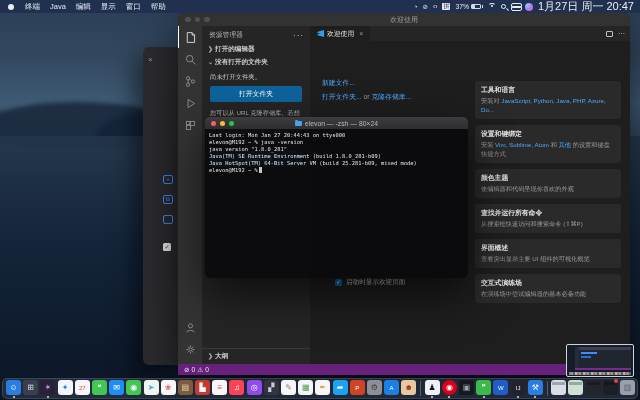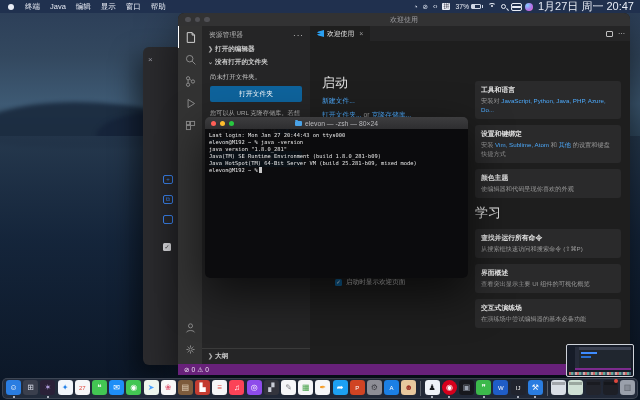--- a/index.html
+++ b/index.html
@@ -260,42 +260,40 @@
             <span>欢迎使用</span>
             <span class="tab-x">×</span>
           </div>
           <div class="ed-actions">
             <span class="layout-ic"></span>
             <span>···</span>
           </div>
         </div>
         <div class="welcome">
           <div class="col-start">
-            <h1 class="w-h1">启动</h1>
             <div>
                 <div class="start-row"><span class="link">新建文件...</span></div>
                 <div class="start-row"><span class="link">打开文件夹...</span><span class="start-plain"> or </span><span class="link">克隆存储库...</span></div>
               </div>
           </div>
           <div class="col-custom">
             <div style="margin-top:7px;">
                 <div class="card">
                   <h3 class="card-title">工具和语言</h3>
                   <p class="card-desc"><span>安装对 </span><span class="link">JavaScript, Python, Java, PHP, Azure, Do...</span></p>
                 </div>
                 <div class="card">
                   <h3 class="card-title">设置和键绑定</h3>
                   <p class="card-desc"><span>安装 </span><span class="link">Vim, Sublime, Atom</span><span> 和 </span><span class="link">其他</span><span> 的设置和键盘快捷方式</span></p>
                 </div>
                 <div class="card">
                   <h3 class="card-title">颜色主题</h3>
                   <p class="card-desc"><span>使编辑器和代码呈现你喜欢的外观</span></p>
                 </div>
               </div>
-            <h1 class="w-h1 learn-h">学习</h1>
             <div>
                 <div class="card">
                   <h3 class="card-title">查找并运行所有命令</h3>
                   <p class="card-desc"><span>从搜索框快速访问和搜索命令 (⇧⌘P)</span></p>
                 </div>
                 <div class="card">
                   <h3 class="card-title">界面概述</h3>
                   <p class="card-desc"><span>查看突出显示主要 UI 组件的可视化概览</span></p>
                 </div>
                 <div class="card">

